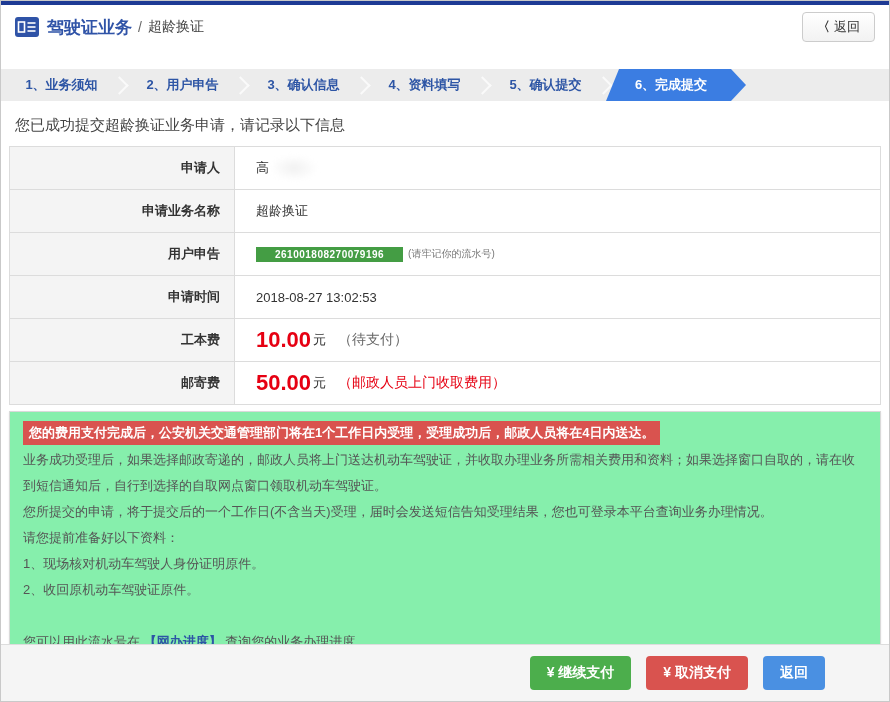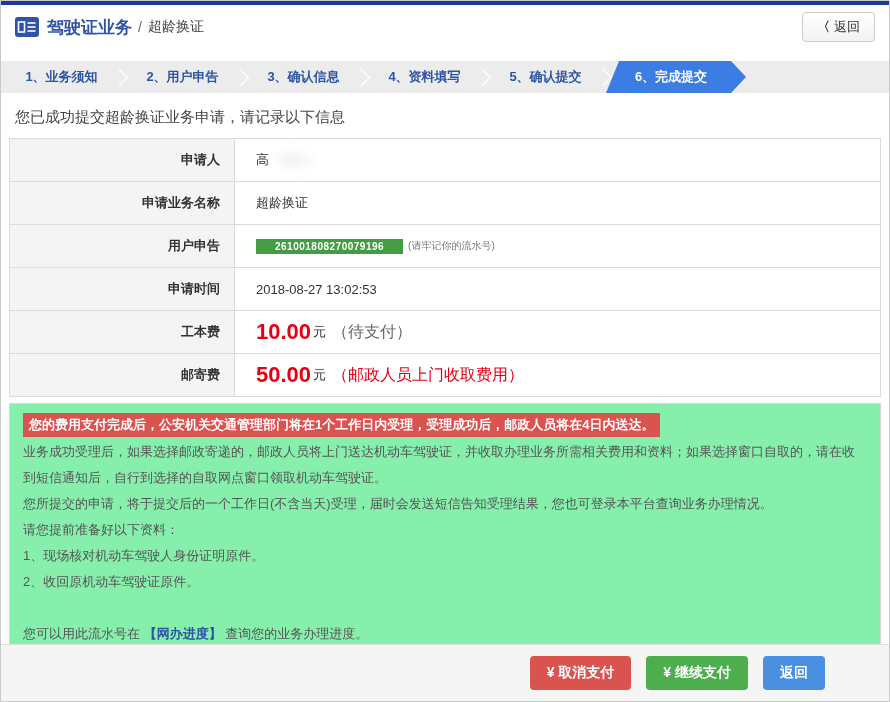--- a/index.html
+++ b/index.html
@@ -34,21 +34,21 @@
     height: 30px; padding: 0 14px;
     border: 1px solid #ccc; border-radius: 4px;
     background: linear-gradient(#fff, #f2f2f2);
     color: #333; font-size: 13px; cursor: pointer;
   }
   .back-btn-top .chev { margin-right: 4px; font-weight: bold; }
 
   
   .steps {
     display: flex; align-items: stretch;
-    height: 32px; margin-top: 12px;
+    height: 32px; margin-top: 20px;
     background: #ececec;
   }
   .step {
     width: 121px;
     display: flex; align-items: center; justify-content: center;
     color: #2d55a5; font-size: 13px; font-weight: bold;
     position: relative;
   }
   .step:not(.active)::after {
     content: ""; position: absolute;
@@ -92,21 +92,21 @@
   }
   .serial-badge {
     background: #449d44; color: #fff;
     font-weight: bold; font-size: 10px;
     padding: 2px 19px; margin-right: 5px;
     letter-spacing: 0.5px;
   }
   .serial-note { color: #777; font-size: 10px; }
   .fee-amount { color: #e60012; font-size: 22px; font-weight: bold; margin-right: 2px; }
   .fee-unit { color: #333; font-size: 13px; }
-  .fee-note { color: #666; font-size: 16px; margin-left: 6px; }
+  .fee-note { color: #666; font-size: 14px; margin-left: 12px; }
   .fee-note.red { color: #e60012; }
 
   
   .notice-box {
     margin: 6px 8px 0 8px;
     border: 1px solid #d9d9d9;
     box-shadow: 0 1px 2px rgba(0,0,0,0.08);
     background: #86efac;
     padding: 9px 13px 10px 13px;
   }
@@ -230,17 +230,17 @@
     <p>2、收回原机动车驾驶证原件。</p>
     <div class="notice-gap"></div>
     <p>
       <span>您可以用此流水号在</span>
       <span class="progress-link">【网办进度】</span>
       <span>查询您的业务办理进度。</span>
     </p>
   </div>
 
   <div class="footer">
+    <button class="btn btn-green">¥ 继续支付</button>
     <button class="btn btn-red">¥ 取消支付</button>
-    <button class="btn btn-green">¥ 继续支付</button>
     <button class="btn btn-blue">返回</button>
   </div>
 </div>
 
 </body></html>

